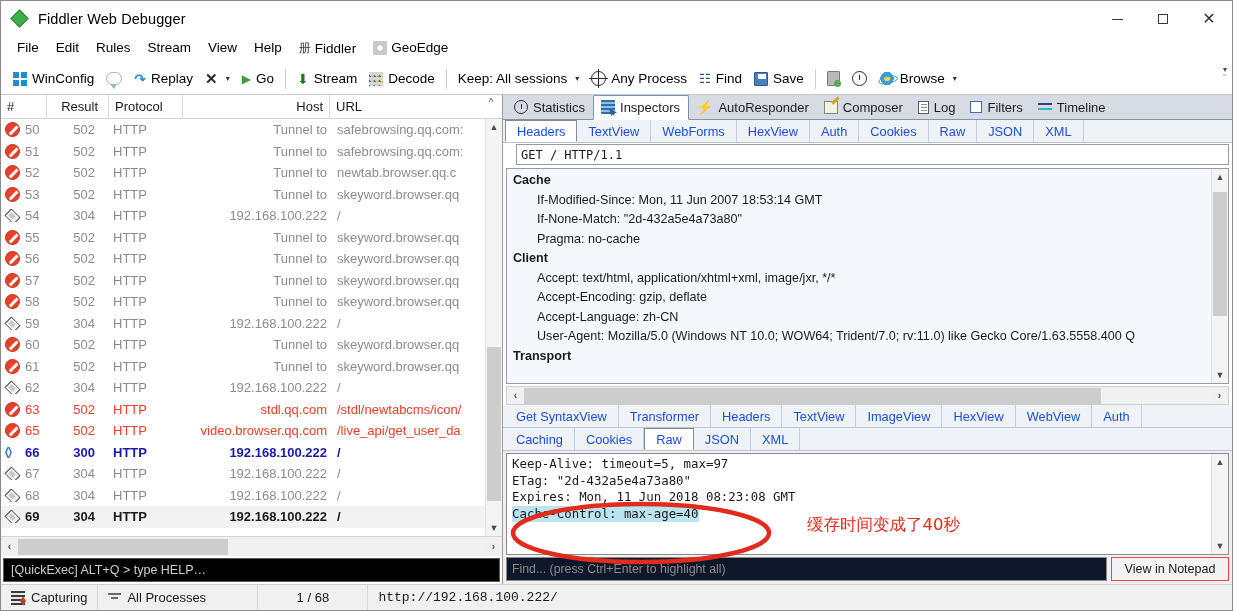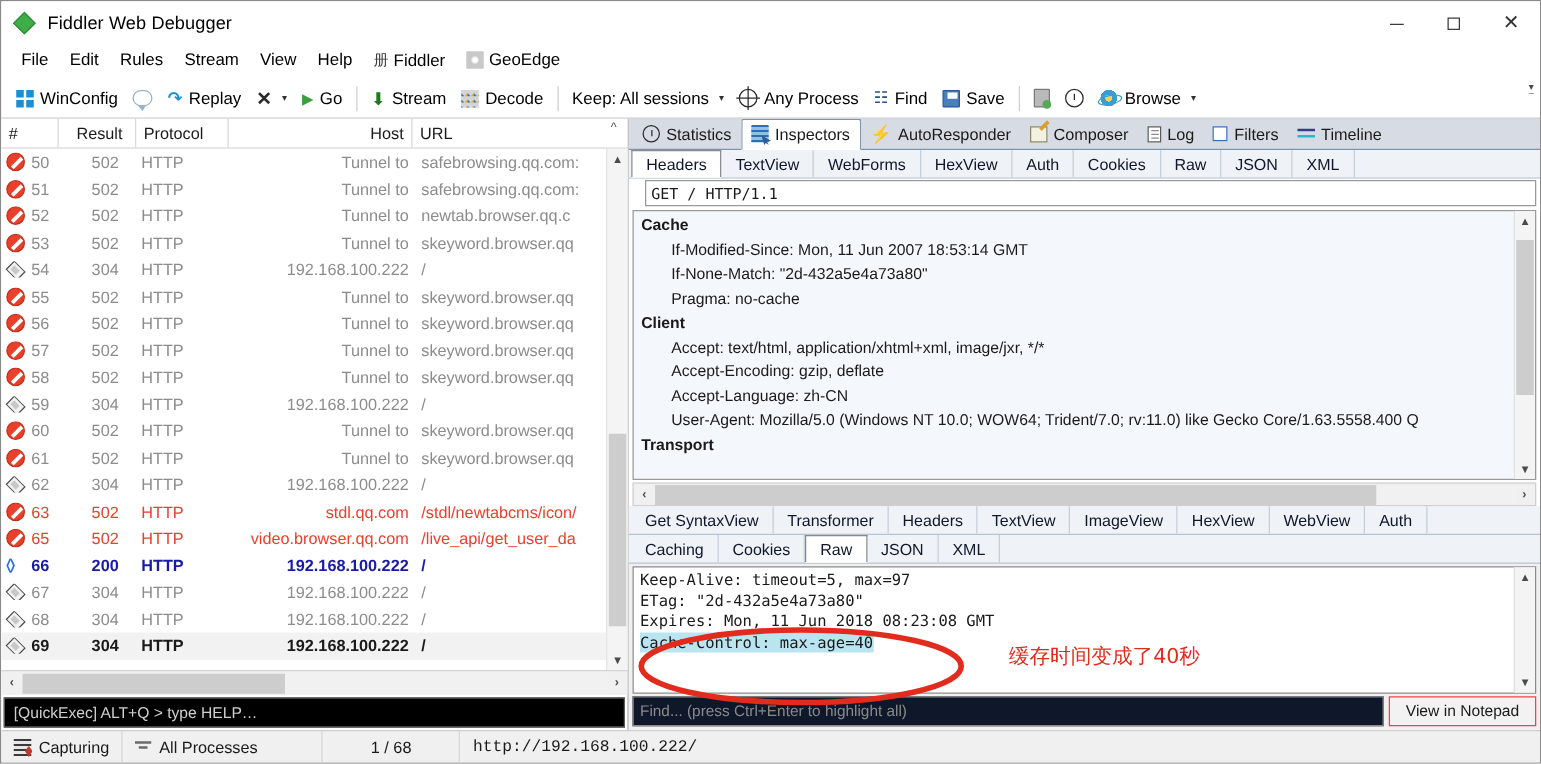--- a/index.html
+++ b/index.html
@@ -302,21 +302,21 @@
     height: 23px; min-height:23px;
     background:#eff2f6;
     display:flex;align-items:stretch;
     font-size:12.8px; padding-left:2px;
     border-bottom:1px solid #b8c4d2;
   }
   .stab {
     display:flex;align-items:center;
     padding: 0 11px;
     border-right:1px solid #c5cfdb;
-    color:#0f172a; white-space:nowrap;text-align:center;
+    color:#1d4ed8; white-space:nowrap;text-align:center;
   }
   .stab.active { background:#ffffff; border:1px solid #8a8a8a; border-bottom-color:#fff; }
 
   .req-panel { background:#ffffff; display:flex;flex-direction:column; min-height:0; }
   .rh-bar {
     height: 21px;min-height:21px;
     background:#9a9a9a; color:#ffffff;
     display:flex;align-items:center;
     padding: 0 6px;
     font-size:13.5px; font-weight:bold;
@@ -684,21 +684,21 @@
               <div class="sc sc-result r-red">502</div>
               <div class="sc sc-proto r-red">HTTP</div>
               <div class="sc sc-host r-red">video.browser.qq.com</div>
               <div class="sc sc-url r-red">/live_api/get_user_da</div>
             </div>
             <div class="srow">
               <div class="sc sc-icon">
                 <span class="ico-code">〈〉</span>
               </div>
               <div class="sc sc-num r-blue">66</div>
-              <div class="sc sc-result r-blue">200</div>
+              <div class="sc sc-result r-blue">300</div>
               <div class="sc sc-proto r-blue">HTTP</div>
               <div class="sc sc-host r-blue">192.168.100.222</div>
               <div class="sc sc-url r-blue">/</div>
             </div>
             <div class="srow">
               <div class="sc sc-icon">
                 <span class="ico-doc"></span>
               </div>
               <div class="sc sc-num r-gray">67</div>
               <div class="sc sc-result r-gray">304</div>

